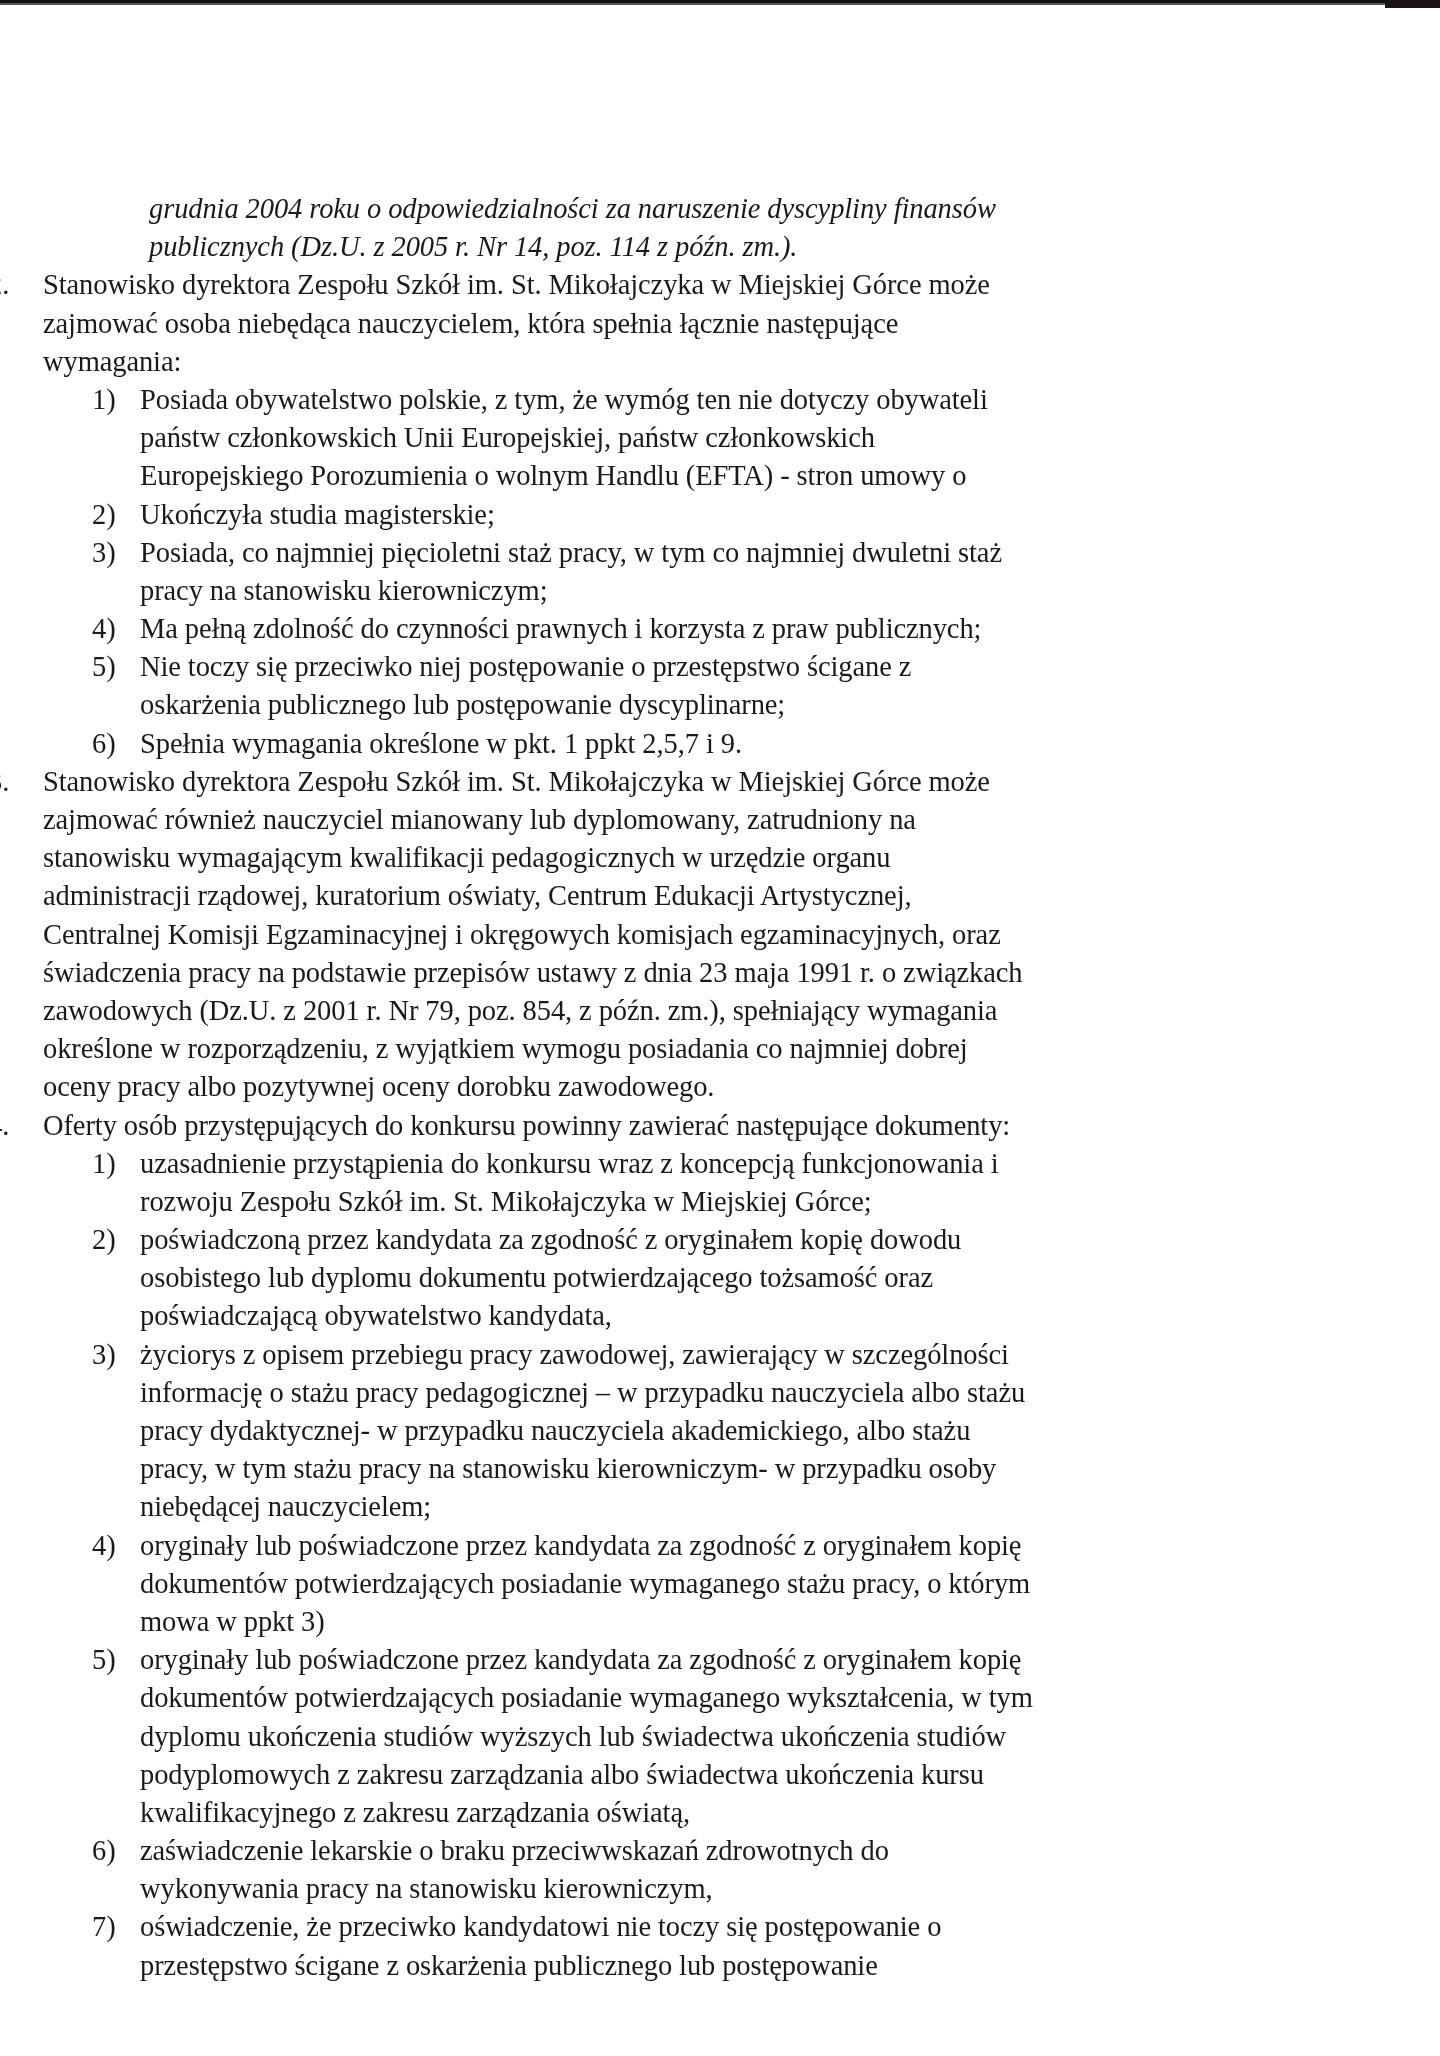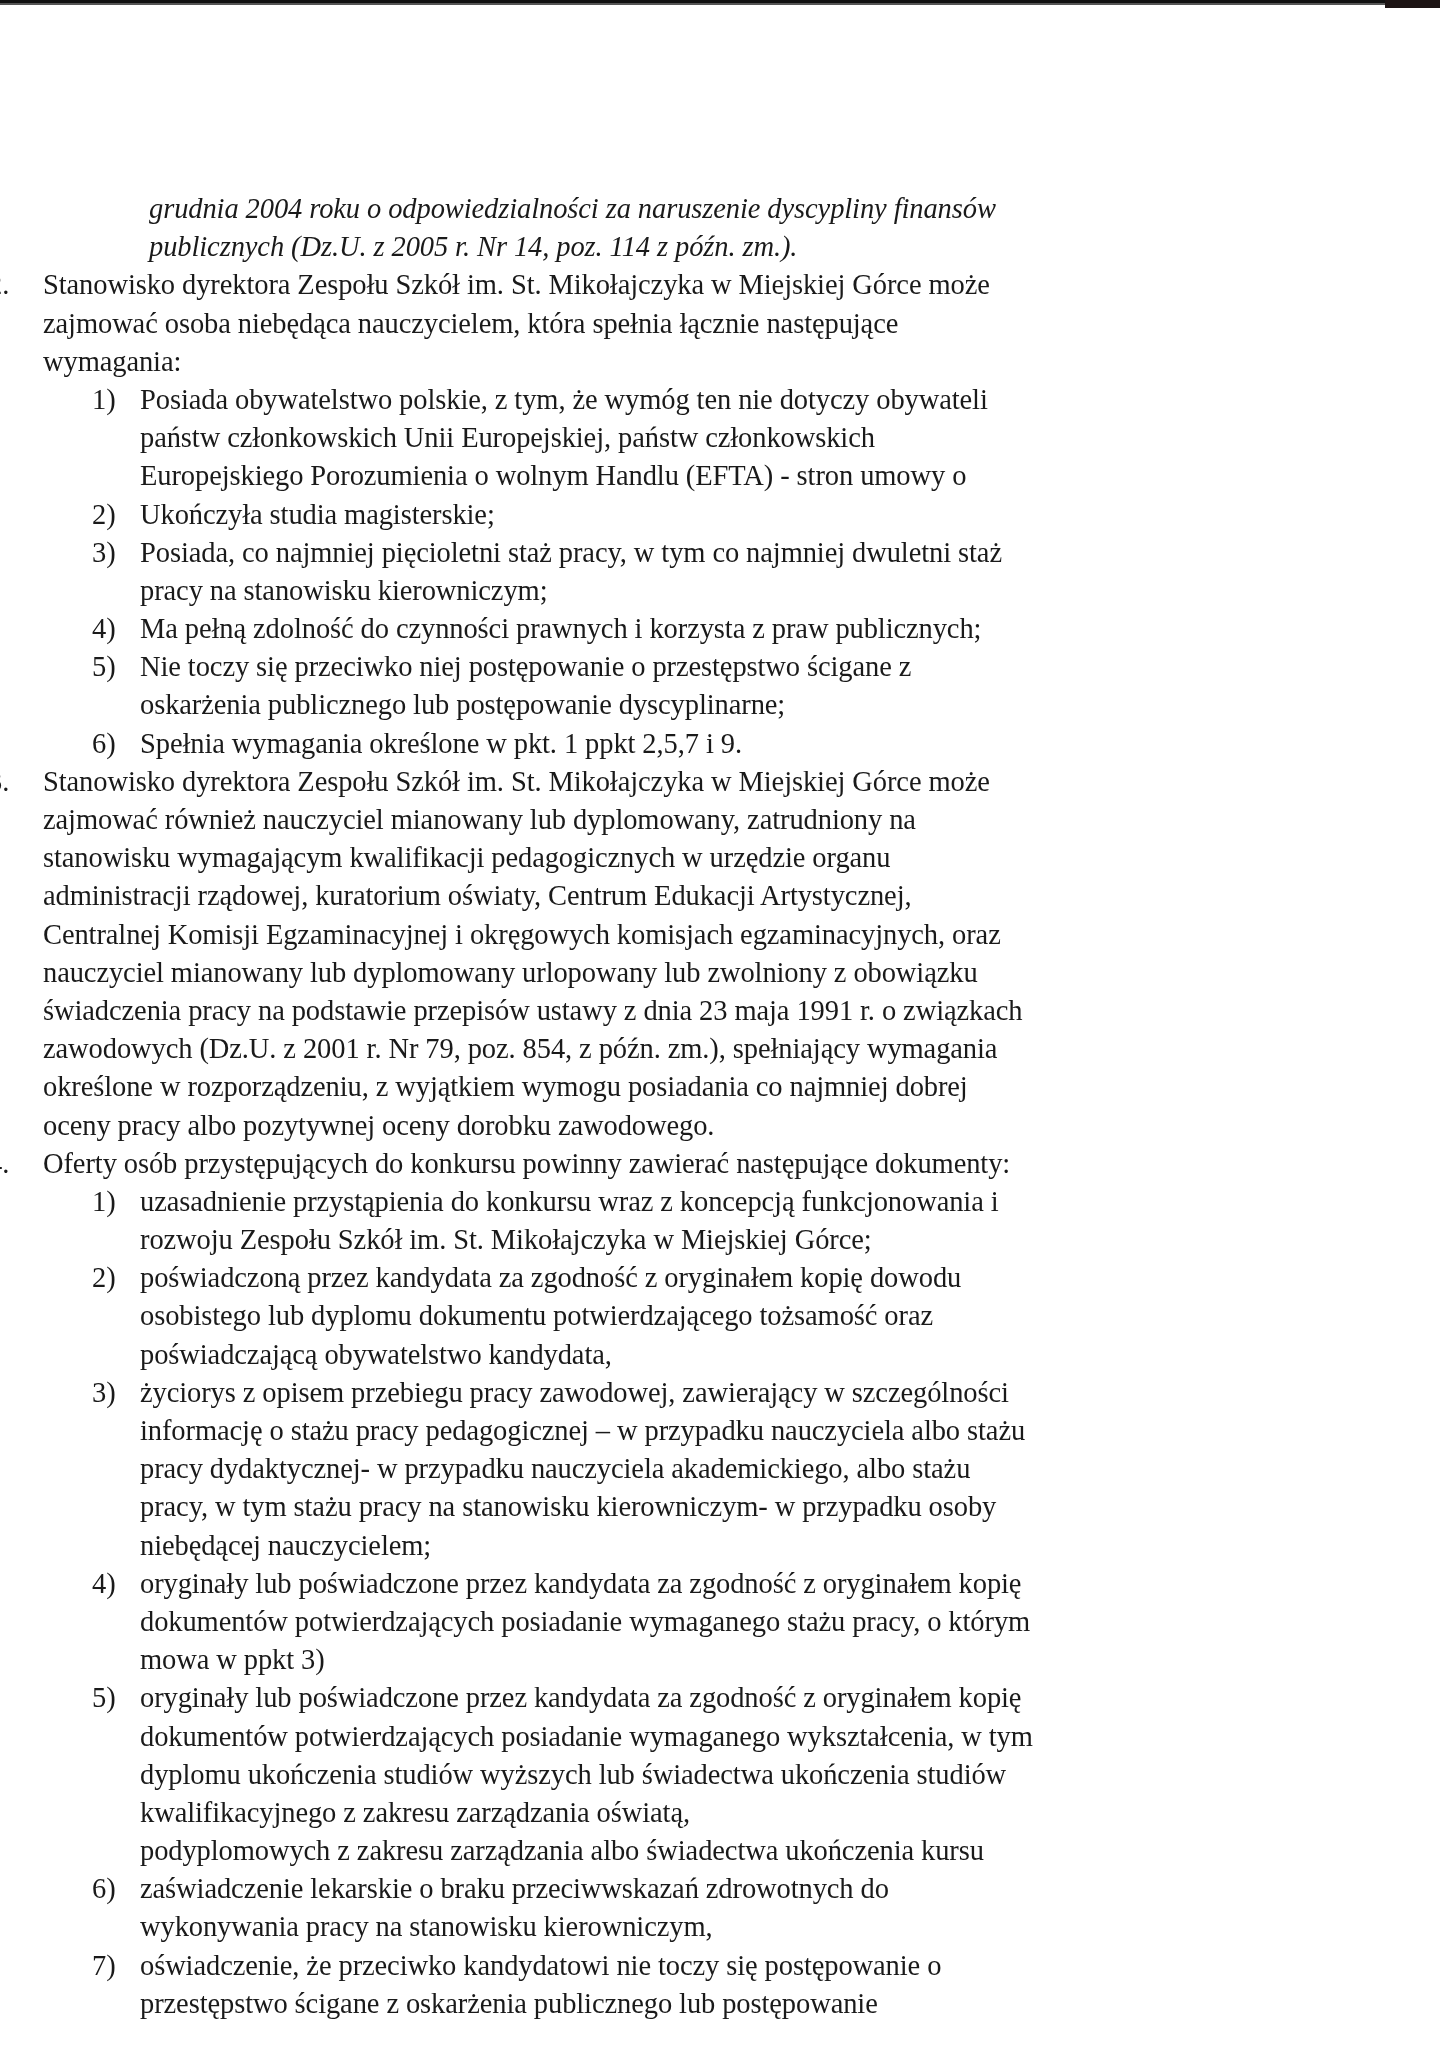--- a/index.html
+++ b/index.html
@@ -144,23 +144,20 @@
     <div class="line">
         <span class="t-top">stanowisku wymagającym kwalifikacji pedagogicznych w urzędzie organu</span>
       </div>
     <div class="line">
         <span class="t-top">administracji rządowej, kuratorium oświaty, Centrum Edukacji Artystycznej,</span>
       </div>
     <div class="line">
         <span class="t-top">Centralnej Komisji Egzaminacyjnej i okręgowych komisjach egzaminacyjnych, oraz</span>
       </div>
     <div class="line">
-        <span class="t-top">nauczyciel mianowany lub dyplomowany urlopowany lub zwolniony z obowiązku</span>
-      </div>
-    <div class="line">
         <span class="t-top">świadczenia pracy na podstawie przepisów ustawy z dnia 23 maja 1991 r. o związkach</span>
       </div>
     <div class="line">
         <span class="t-top">zawodowych (Dz.U. z 2001 r. Nr 79, poz. 854, z późn. zm.), spełniający wymagania</span>
       </div>
     <div class="line">
         <span class="t-top">określone w rozporządzeniu, z wyjątkiem wymogu posiadania co najmniej dobrej</span>
       </div>
     <div class="line">
         <span class="t-top">oceny pracy albo pozytywnej oceny dorobku zawodowego.</span>
@@ -229,24 +226,24 @@
           <span class="num-sub">5)</span>
           <span class="t-sub">oryginały lub poświadczone przez kandydata za zgodność z oryginałem kopię</span>
         </div>
       <div class="line">
           <span class="t-sub">dokumentów potwierdzających posiadanie wymaganego wykształcenia, w tym</span>
         </div>
       <div class="line">
           <span class="t-sub">dyplomu ukończenia studiów wyższych lub świadectwa ukończenia studiów</span>
         </div>
       <div class="line">
+          <span class="t-sub">podyplomowych z zakresu zarządzania albo świadectwa ukończenia kursu</span>
+        </div>
+      <div class="line">
           <span class="t-sub">kwalifikacyjnego z zakresu zarządzania oświatą,</span>
-        </div>
-      <div class="line">
-          <span class="t-sub">podyplomowych z zakresu zarządzania albo świadectwa ukończenia kursu</span>
         </div>
     </div>
     <div>
       <div class="line">
           <span class="num-sub">6)</span>
           <span class="t-sub">zaświadczenie lekarskie o braku przeciwwskazań zdrowotnych do</span>
         </div>
       <div class="line">
           <span class="t-sub">wykonywania pracy na stanowisku kierowniczym,</span>
         </div>

